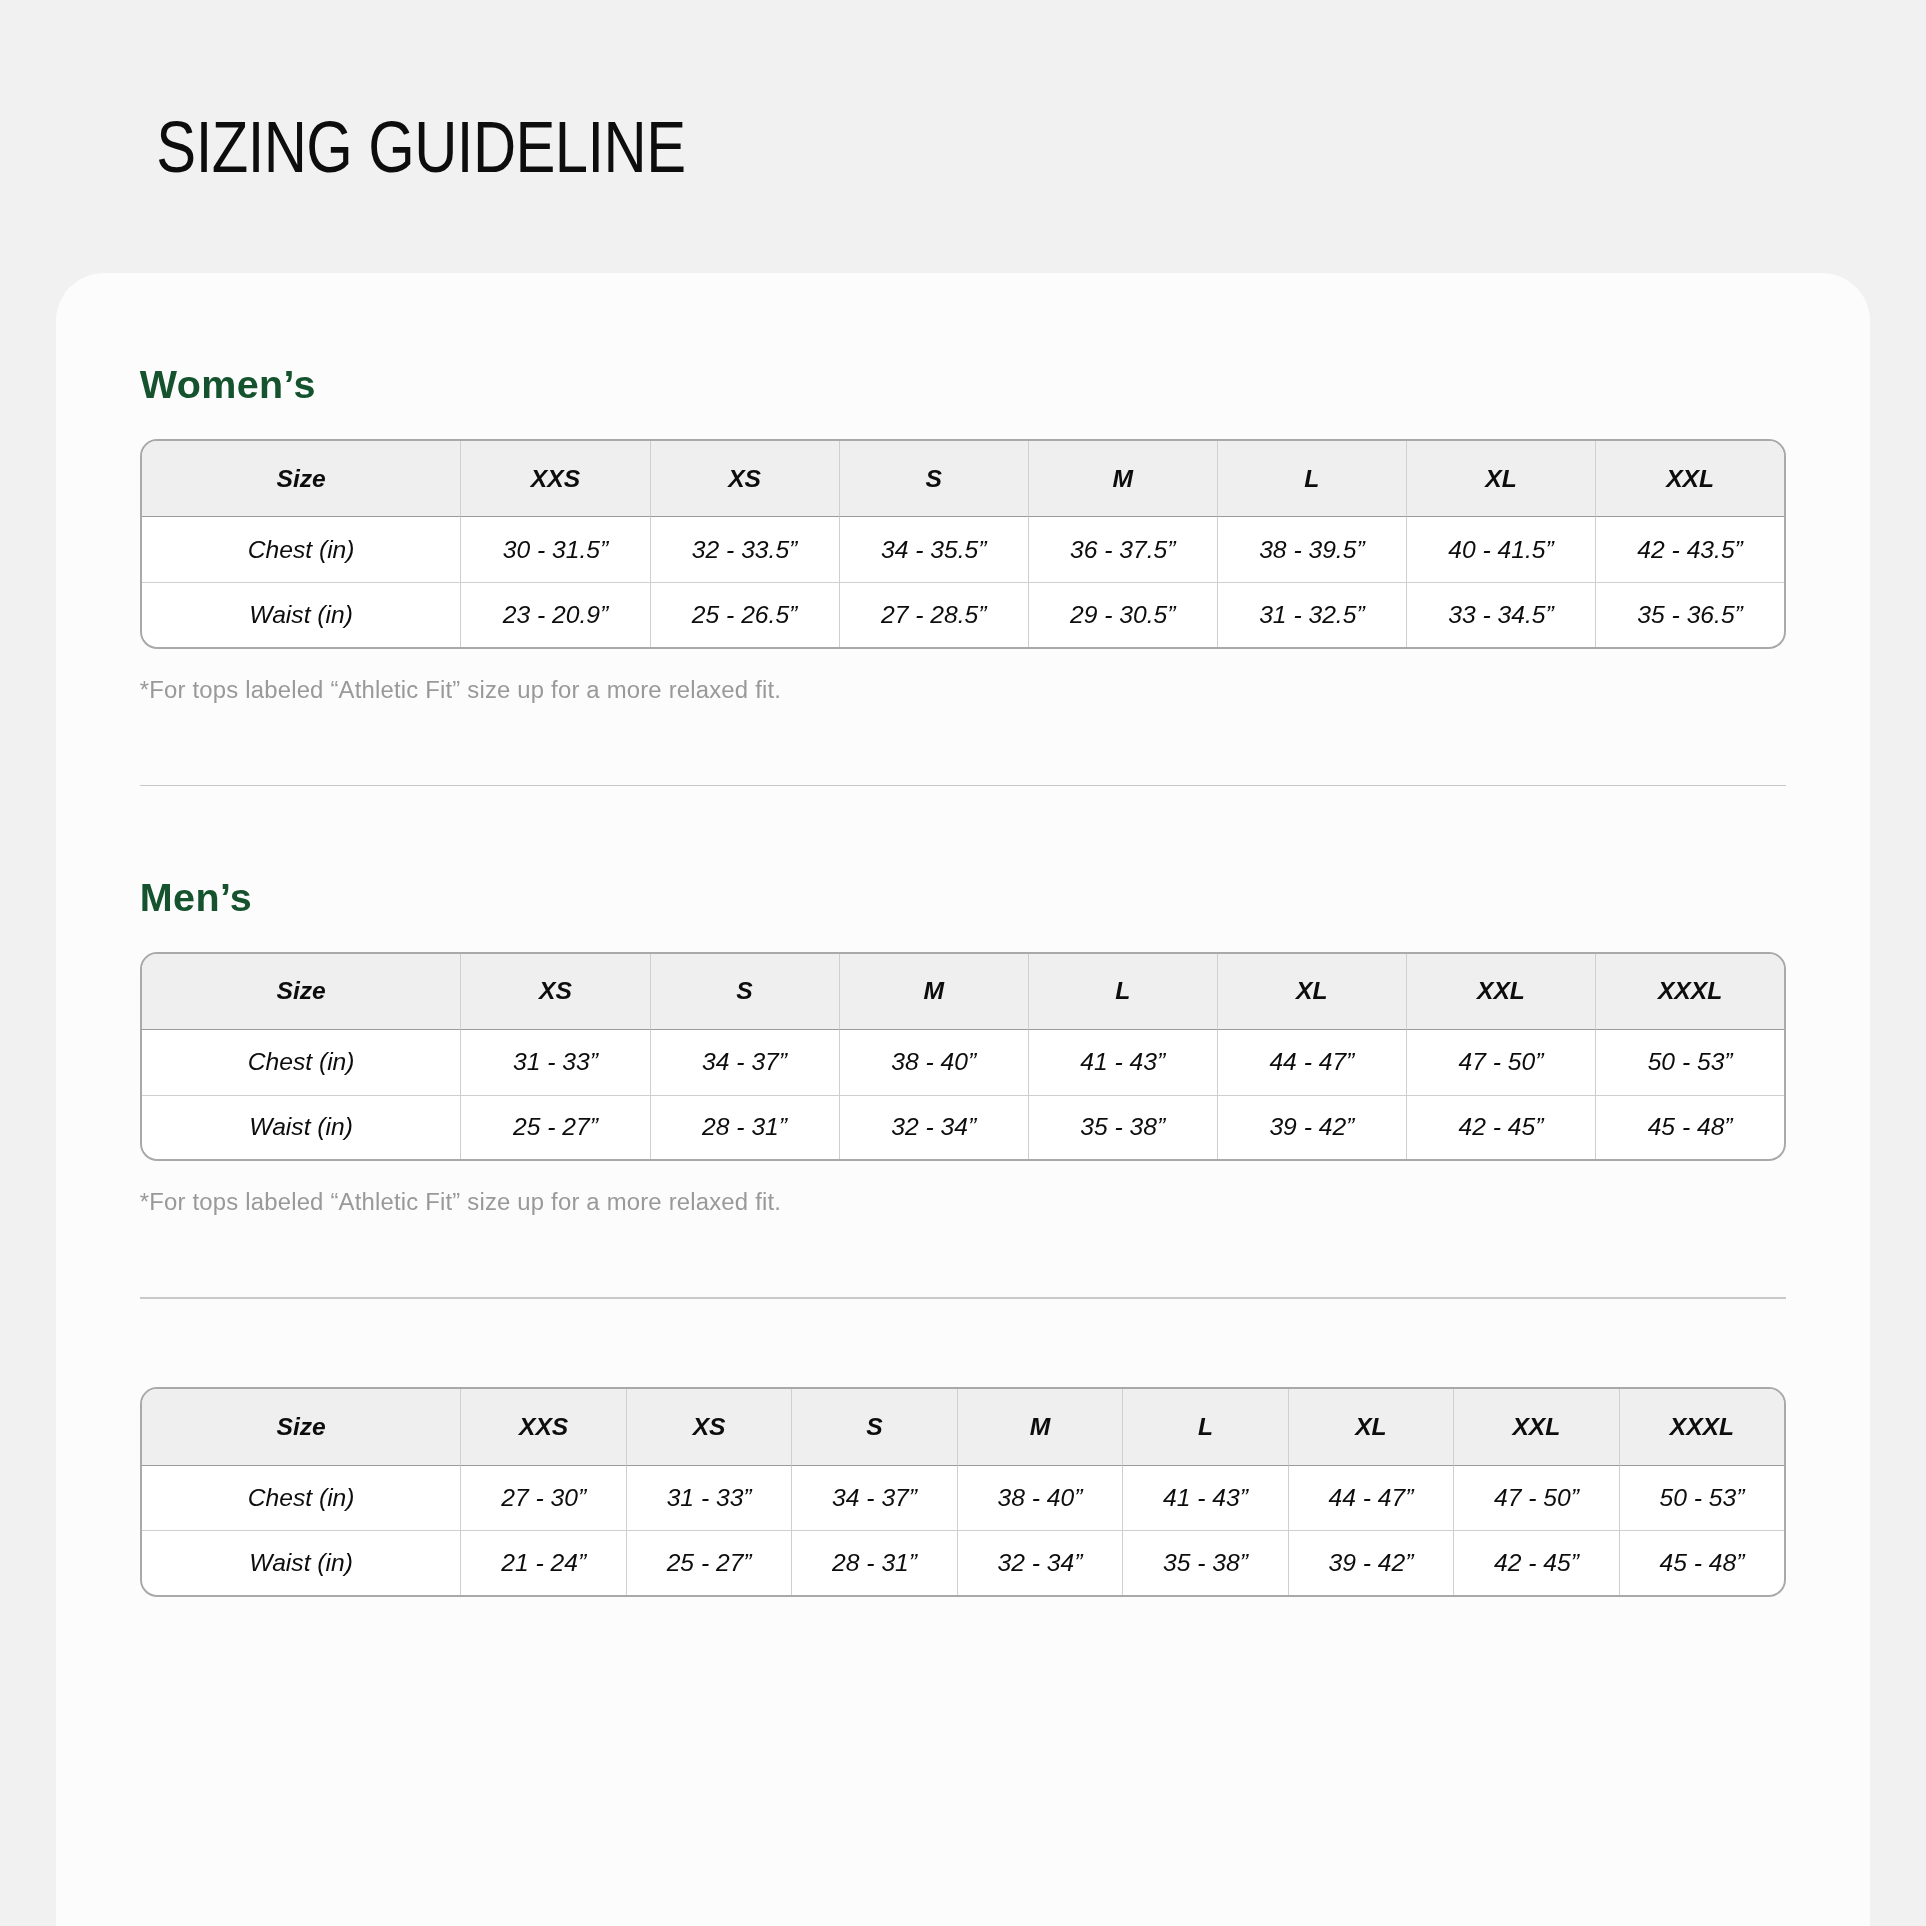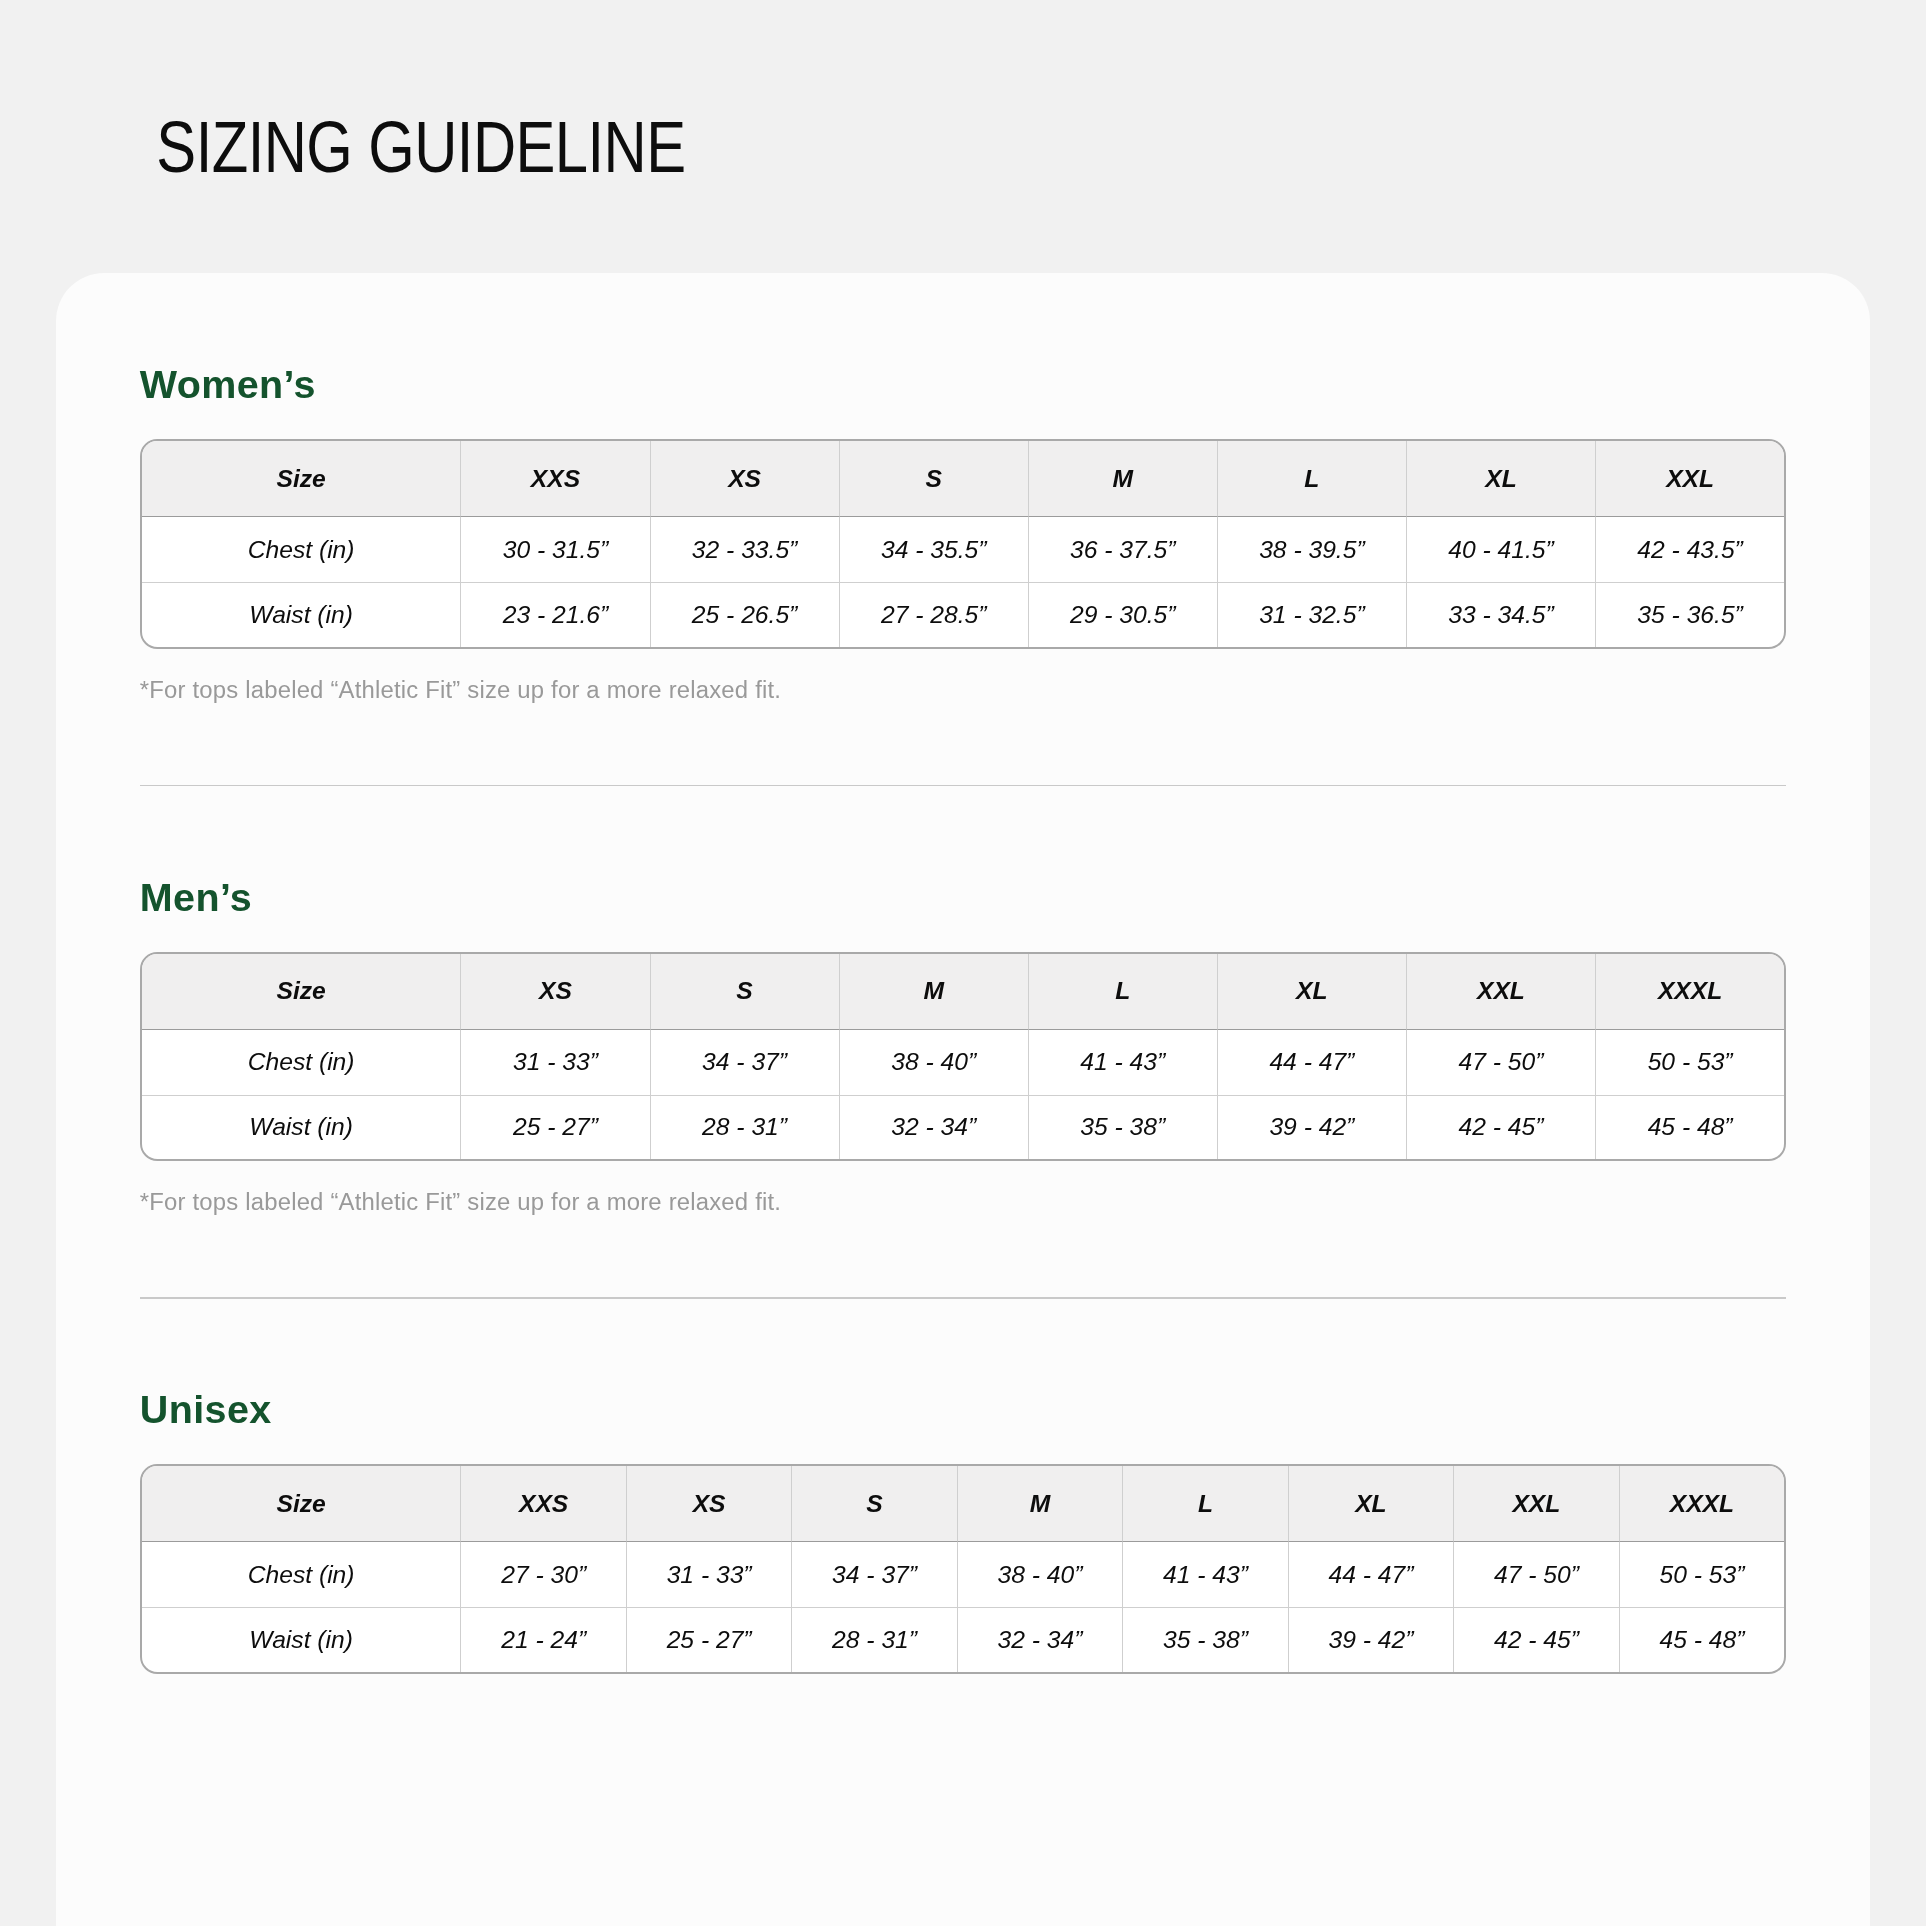--- a/index.html
+++ b/index.html
@@ -107,21 +107,21 @@
                 <td>30 - 31.5”</td>
                 <td>32 - 33.5”</td>
                 <td>34 - 35.5”</td>
                 <td>36 - 37.5”</td>
                 <td>38 - 39.5”</td>
                 <td>40 - 41.5”</td>
                 <td>42 - 43.5”</td>
               </tr>
               <tr>
                 <td>Waist (in)</td>
-                <td>23 - 21.6”</td>
+                <td>23 - 20.9”</td>
                 <td>25 - 26.5”</td>
                 <td>27 - 28.5”</td>
                 <td>29 - 30.5”</td>
                 <td>31 - 32.5”</td>
                 <td>33 - 34.5”</td>
                 <td>35 - 36.5”</td>
               </tr>
             </tbody>
           </table>
         </div>
@@ -175,21 +175,20 @@
                 <td>42 - 45”</td>
                 <td>45 - 48”</td>
               </tr>
             </tbody>
           </table>
         </div>
         <p class="note">*For tops labeled “Athletic Fit” size up for a more relaxed fit.</p>
       </section>
       <div class="divider"></div>
       <section>
-        <h2 class="section-heading">Unisex</h2>
         <div class="tblwrap">
           <table>
             <colgroup>
               <col style="width: 19.4%;">
               <col style="width: 10.075%;">
               <col style="width: 10.075%;">
               <col style="width: 10.075%;">
               <col style="width: 10.075%;">
               <col style="width: 10.075%;">
               <col style="width: 10.075%;">

